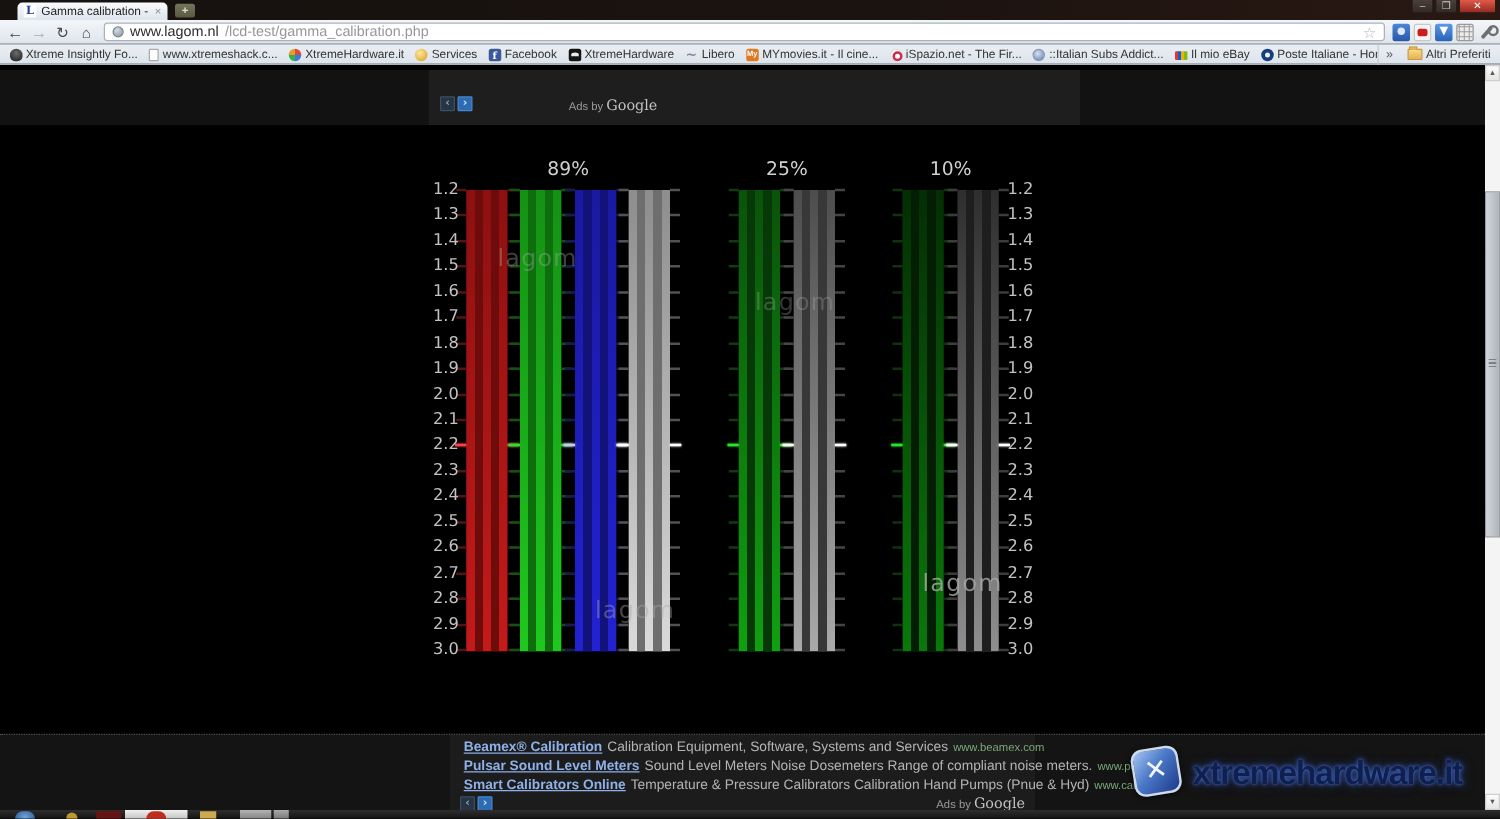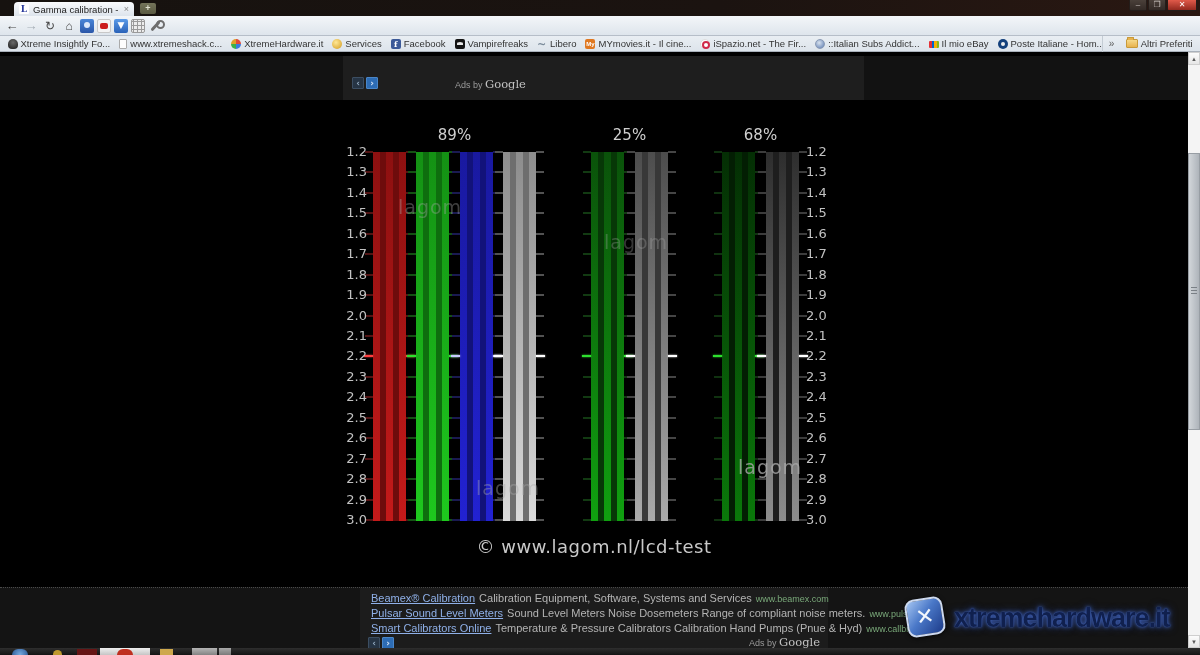--- a/index.html
+++ b/index.html
@@ -121,21 +121,21 @@
   .tick.hl { height:2px; width:9px; box-shadow:0 0 2px currentColor; }
   .lagom-mark { position:absolute; font:19px/20px "DejaVu Sans",sans-serif; color:#a8a8a8;
                 letter-spacing:1px; }
   .copyright { position:absolute; left:0; top:484px; width:1188px; text-align:center;
                font:18px/22px "DejaVu Sans",sans-serif; color:#c9c9c9; letter-spacing:0.5px; }
 
   .footer-strip { position:absolute; left:0; top:535px; width:1188px; height:61px;
                   background:#141414; border-top:1px dotted #4a4a4a; }
   .footer-panel { position:absolute; left:360px; top:0; width:468px; height:61px; background:#1c1c1c; }
   .ad-line { position:absolute; left:11px; white-space:nowrap; font-size:11px; line-height:13px; }
-  .ad-title { color:#8fb0e8; font-weight:normal; text-decoration:underline;margin-top:24px; }
+  .ad-title { color:#8fb0e8; font-weight:bold; text-decoration:underline;margin-top:24px; }
   .ad-desc { color:#b4b4b4; margin-left:4px; }
   .ad-url { color:#79a879; font-size:9px; margin-left:4px; }
 
   .xhw { position:absolute; left:902px; top:544px; width:286px; height:50px; }
   .xhw-logo { position:absolute; left:4px; top:2px; width:38px; height:38px; border-radius:9px;
               transform:rotate(-9deg);
               background:linear-gradient(135deg,#a6c6f2 0%,#4a78c8 45%,#1c3a88 100%);
               border:2px solid #cdd9ef; box-shadow:0 1px 4px rgba(0,0,0,0.8);
               color:#f2f6fc; font:bold 22px/34px "DejaVu Sans",sans-serif; text-align:center; }
   .xhw-text { position:absolute; left:52px; top:7px; font:bold 27px/30px "Liberation Sans",sans-serif;
@@ -174,20 +174,26 @@
       <div class="winbtn">❒</div>
       <div class="winbtn close">✕</div>
     </div>
   </div>
 
   <div class="toolbar">
     <span class="navbtn">←</span>
     <span class="navbtn fwd">→</span>
     <span class="navbtn small">↻</span>
     <span class="navbtn small">⌂</span>
+    <div class="urlbar">
+      <span class="globe"></span>
+      <span class="url-domain">www.lagom.nl</span>
+      <span class="url-path">/lcd-test/gamma_calibration.php</span>
+      <span class="star">☆</span>
+    </div>
     <span class="ext ext-badge"></span>
     <span class="ext ext-yt"></span>
     <span class="ext ext-arrow">▼</span>
     <span class="ext ext-grid"></span>
     <span class="ext ext-wrench"></span>
   </div>
 
   <div class="bmbar">
     <div class="bmscroll">
         <span class="bm">
@@ -205,21 +211,21 @@
         <span class="bm">
           <span class="fav fav-bulb"></span>
           <span>Services</span>
         </span>
         <span class="bm">
           <span class="fav fav-fb"></span>
           <span>Facebook</span>
         </span>
         <span class="bm">
           <span class="fav fav-bat"></span>
-          <span>Vampirefreaks</span>
+          <span>XtremeHardware</span>
         </span>
         <span class="bm">
           <span class="fav fav-wave"></span>
           <span>Libero</span>
         </span>
         <span class="bm">
           <span class="fav fav-my"></span>
           <span>MYmovies.it - Il cine...</span>
         </span>
         <span class="bm">
@@ -488,21 +494,21 @@
         <div class="tick" style="left: 627px; top: 385.222px; width: 8px; background: rgb(69, 69, 69); color: rgb(69, 69, 69);"></div>
         <div class="tick" style="left: 668px; top: 385.222px; width: 8px; background: rgb(69, 69, 69); color: rgb(69, 69, 69);"></div>
         <div class="tick" style="left: 627px; top: 405.667px; width: 8px; background: rgb(69, 69, 69); color: rgb(69, 69, 69);"></div>
         <div class="tick" style="left: 668px; top: 405.667px; width: 8px; background: rgb(69, 69, 69); color: rgb(69, 69, 69);"></div>
         <div class="tick" style="left: 627px; top: 426.111px; width: 8px; background: rgb(69, 69, 69); color: rgb(69, 69, 69);"></div>
         <div class="tick" style="left: 668px; top: 426.111px; width: 8px; background: rgb(69, 69, 69); color: rgb(69, 69, 69);"></div>
         <div class="tick" style="left: 627px; top: 446.556px; width: 8px; background: rgb(69, 69, 69); color: rgb(69, 69, 69);"></div>
         <div class="tick" style="left: 668px; top: 446.556px; width: 8px; background: rgb(69, 69, 69); color: rgb(69, 69, 69);"></div>
         <div class="tick" style="left: 627px; top: 467px; width: 8px; background: rgb(69, 69, 69); color: rgb(69, 69, 69);"></div>
         <div class="tick" style="left: 668px; top: 467px; width: 8px; background: rgb(69, 69, 69); color: rgb(69, 69, 69);"></div>
-        <div class="grp-label" style="left: 720.5px; top: 74px;">68%</div>
+        <div class="grp-label" style="left: 720.5px; top: 74px;">10%</div>
         <div class="bar" style="left: 722px; width: 33px; background: repeating-linear-gradient(90deg, transparent 0px, transparent 6.6px, rgb(3, 30, 3) 6.6px, rgb(3, 30, 3) 13.2px), linear-gradient(rgb(4, 46, 4), rgb(10, 120, 10));"></div>
         <div class="tick" style="left: 714px; top: 99px; width: 8px; background: rgb(16, 50, 16); color: rgb(16, 50, 16);"></div>
         <div class="tick" style="left: 755px; top: 99px; width: 8px; background: rgb(16, 50, 16); color: rgb(16, 50, 16);"></div>
         <div class="tick" style="left: 714px; top: 119.444px; width: 8px; background: rgb(16, 50, 16); color: rgb(16, 50, 16);"></div>
         <div class="tick" style="left: 755px; top: 119.444px; width: 8px; background: rgb(16, 50, 16); color: rgb(16, 50, 16);"></div>
         <div class="tick" style="left: 714px; top: 139.889px; width: 8px; background: rgb(16, 50, 16); color: rgb(16, 50, 16);"></div>
         <div class="tick" style="left: 755px; top: 139.889px; width: 8px; background: rgb(16, 50, 16); color: rgb(16, 50, 16);"></div>
         <div class="tick" style="left: 714px; top: 160.333px; width: 8px; background: rgb(16, 50, 16); color: rgb(16, 50, 16);"></div>
         <div class="tick" style="left: 755px; top: 160.333px; width: 8px; background: rgb(16, 50, 16); color: rgb(16, 50, 16);"></div>
         <div class="tick" style="left: 714px; top: 180.778px; width: 8px; background: rgb(16, 50, 16); color: rgb(16, 50, 16);"></div>
@@ -611,21 +617,20 @@
         <div class="num left" style="left: 307px; top: 439.556px;">2.9</div>
         <div class="num" style="left: 806px; top: 439.556px;">2.9</div>
         <div class="num left" style="left: 307px; top: 460px;">3.0</div>
         <div class="num" style="left: 806px; top: 460px;">3.0</div>
         <div class="lagom-mark" style="left: 398px; top: 145px; opacity: 0.38;">lagom</div>
         <div class="lagom-mark" style="left: 604px; top: 180px; opacity: 0.32;">lagom</div>
         <div class="lagom-mark" style="left: 476px; top: 426px; opacity: 0.42;">lagom</div>
         <div class="lagom-mark" style="left: 738px; top: 405px; opacity: 0.8;">lagom</div>
       </div>
 
-    <div class="copyright">© www.lagom.nl/lcd-test</div>
 
     <div class="footer-strip">
       <div class="footer-panel">
         <div id="footer-ads">
             <div class="ad-line" style="top: 4px;"><a class="ad-title">Beamex® Calibration</a><span class="ad-desc">Calibration Equipment, Software, Systems and Services</span><span class="ad-url">www.beamex.com</span></div>
             <div class="ad-line" style="top: 19px;"><a class="ad-title">Pulsar Sound Level Meters</a><span class="ad-desc">Sound Level Meters Noise Dosemeters Range of compliant noise meters.</span><span class="ad-url">www.pulsa</span></div>
             <div class="ad-line" style="top: 34px;"><a class="ad-title">Smart Calibrators Online</a><span class="ad-desc">Temperature &amp; Pressure Calibrators Calibration Hand Pumps (Pnue &amp; Hyd)</span><span class="ad-url">www.callbr</span></div>
           </div>
         <div class="ad-nav prev" style="left:8px; top:49px;">‹</div>
         <div class="ad-nav next" style="left:22px; top:49px;">›</div>

